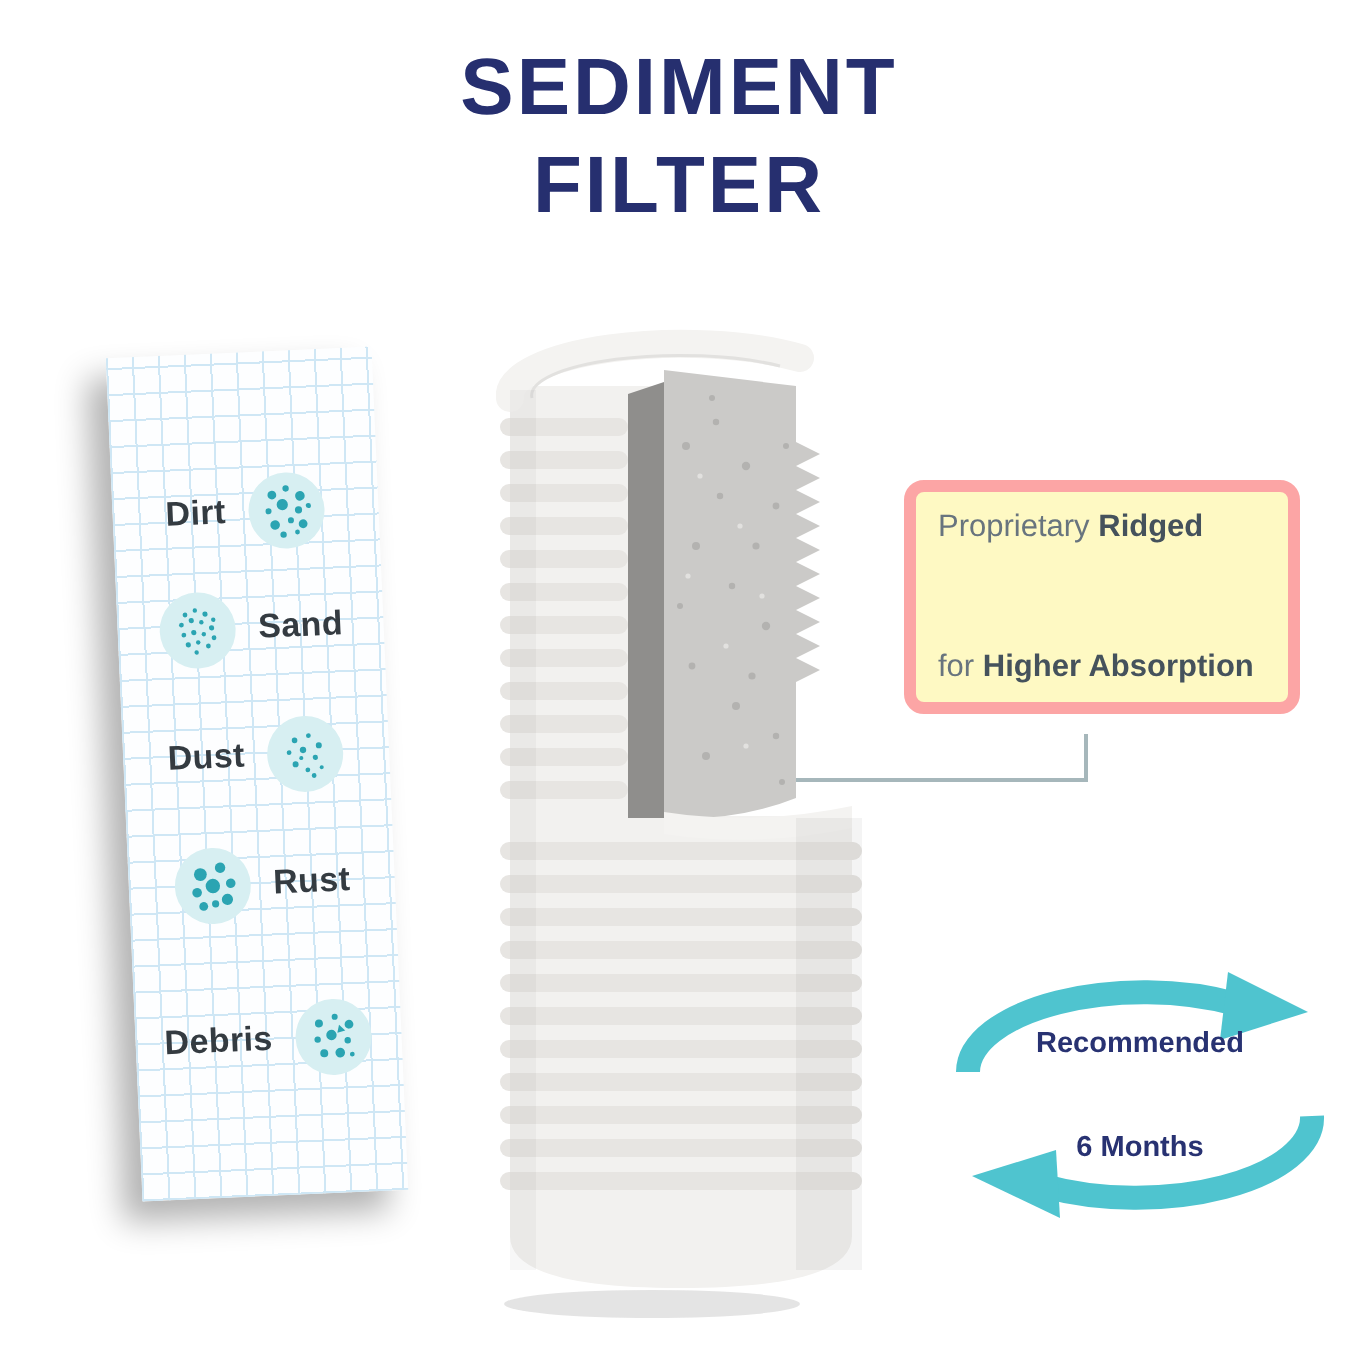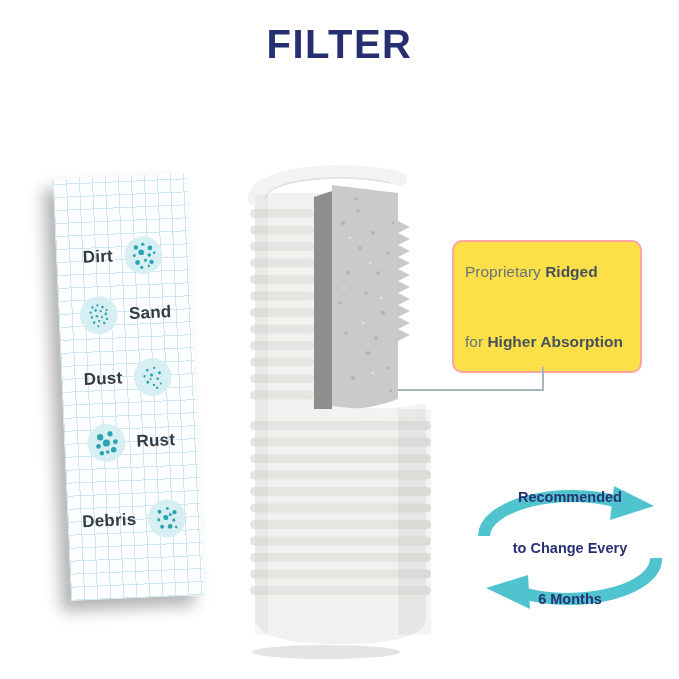--- a/index.html
+++ b/index.html
@@ -25,40 +25,41 @@
   .p-label{font-size:17px;font-weight:bold;color:#343b41;letter-spacing:.2px;}
   .p-icon{width:40px;height:40px;display:block;}
   .p-icon svg{display:block;width:40px;height:40px;}
 
   
   .filter-wrap{position:absolute;left:248px;top:163px;width:186px;height:500px;}
   .filter-wrap svg{display:block;width:100%;height:100%;}
 
   
   .callout{position:absolute;left:452px;top:240px;width:164px;
-           border:2px solid #fca5a5;border-radius:10px;background:#fde047;
-           padding:18px 11px;font-size:15.5px;line-height:1.5;color:#68747e;}
+           border:6px solid #fca5a5;border-radius:10px;background:#fef9c3;
+           padding:6px 11px;font-size:15.5px;line-height:1.5;color:#68747e;}
   .callout b{color:#45525c;}
   .conn{position:absolute;background:#a6b7bb;}
   .conn-v{left:542px;top:367px;width:2px;height:24px;}
   .conn-h{left:398px;top:389px;width:146px;height:2px;}
 
   
   .recycle{position:absolute;left:468px;top:478px;width:204px;height:140px;}
   .recycle svg{position:absolute;inset:0;width:100%;height:100%;}
   .recycle-text{position:absolute;inset:0;display:flex;flex-direction:column;
                 align-items:center;justify-content:center;text-align:center;
                 color:#283272;font-weight:bold;font-size:14.5px;line-height:1.4;gap:31px;}
 </style>
 </head>
 <body>
 
 <div class="canvas">
 
   <div class="title-block">
+    <h1 class="title-line">SEDIMENT</h1>
     <h1 class="title-line">FILTER</h1>
   </div>
 
   <div class="panel">
 
     <div class="p-row" style="top:58px">
       <span class="p-label">Dirt</span>
       <span class="p-icon">
         <svg viewBox="0 0 40 40">
             <circle cx="20" cy="20" r="19" fill="#d7eff2"></circle>
@@ -265,18 +266,17 @@
 
   <div class="recycle">
     <svg viewBox="0 0 204 140">
       <path d="M16,58 A88,40 0 0 1 150,24" fill="none" stroke="#4fc4cf" stroke-width="12"></path>
       <polygon points="146,8 186,28 142,42" fill="#4fc4cf"></polygon>
       <path d="M188,80 A88,40 0 0 1 54,115" fill="none" stroke="#4fc4cf" stroke-width="12"></path>
       <polygon points="60,97 18,110 62,131" fill="#4fc4cf"></polygon>
     </svg>
     <div class="recycle-text">
       <span>Recommended</span>
-      <span>to Change Every</span>
       <span>6 Months</span>
     </div>
   </div>
 
 </div>
 
 </body></html>

